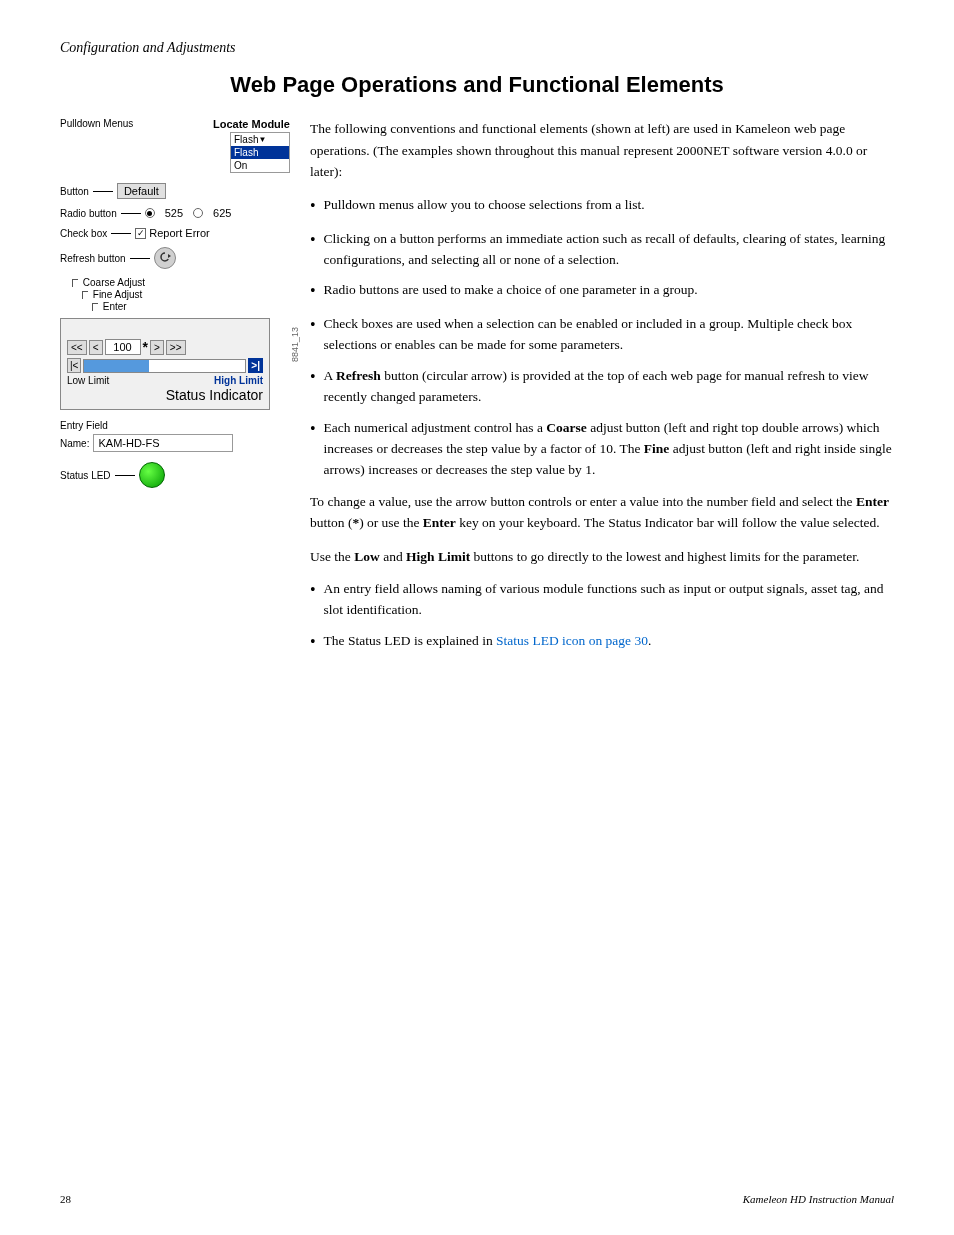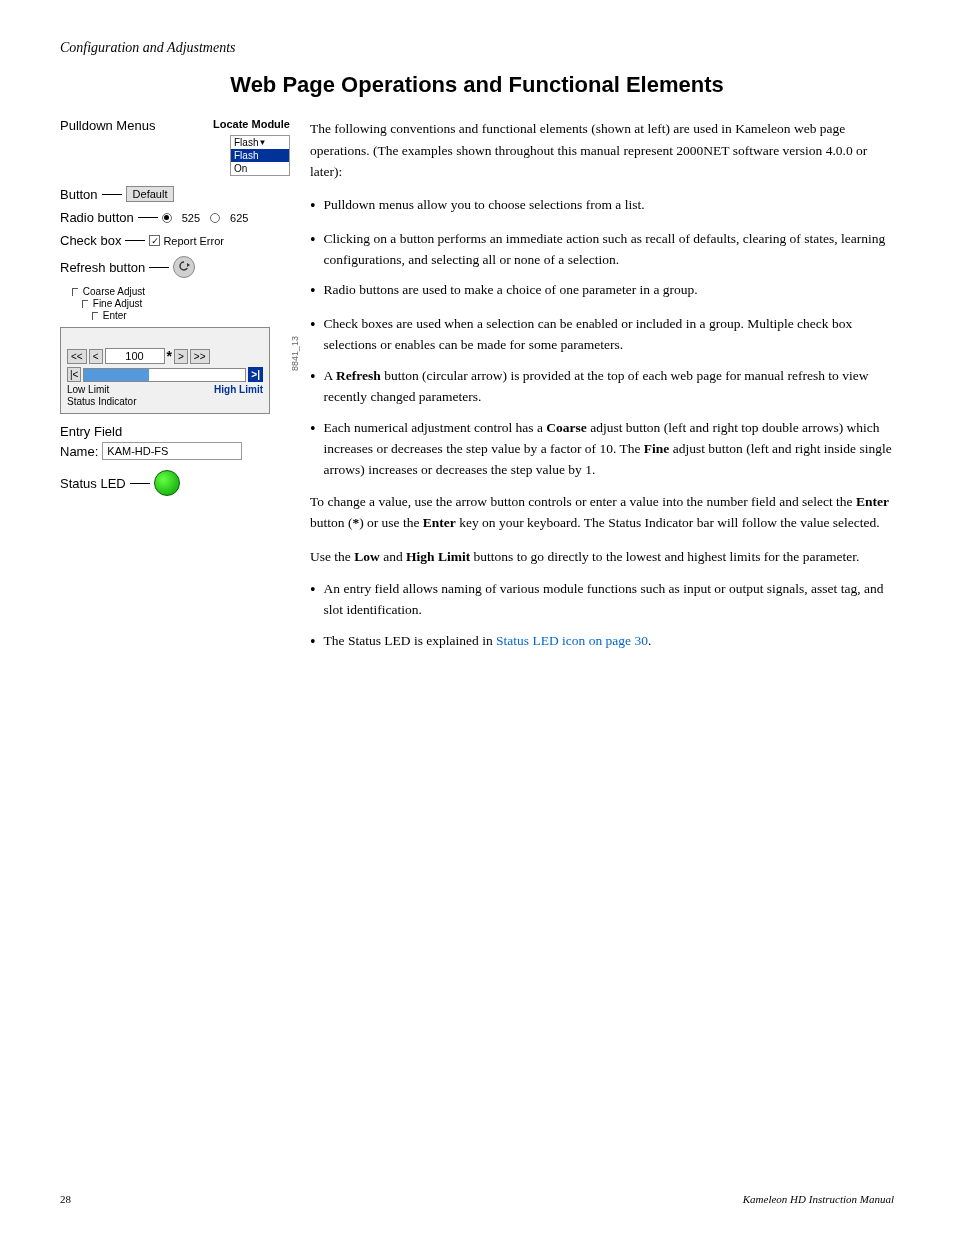--- a/index.html
+++ b/index.html
@@ -79,21 +79,21 @@
 
     
     .ui-row {
       display: flex;
       align-items: center;
       margin-bottom: 8px;
       position: relative;
     }
 
     .ui-label {
-      font-size: 13px;
+      font-size: 10px;
       color: #000;
       white-space: nowrap;
     }
 
     .ui-line {
       display: inline-block;
       width: 20px;
       height: 1px;
       background: #000;
       margin: 0 4px;
@@ -224,21 +224,21 @@
     .nc-btn {
       border: 1px solid #888;
       background: #ddd;
       padding: 1px 3px;
       font-size: 10px;
       font-family: Arial, sans-serif;
       cursor: pointer;
     }
 
     .nc-input {
-      width: 60px;
+      width: 36px;
       border: 1px solid #888;
       padding: 1px 2px;
       font-size: 11px;
       text-align: center;
     }
 
     .nc-star {
       font-size: 14px;
       font-weight: bold;
     }
@@ -265,22 +265,22 @@
     }
 
     .nc-limit-labels {
       display: flex;
       justify-content: space-between;
       font-size: 10px;
       margin-top: 2px;
     }
 
     .nc-status-label {
-      text-align: left;
-      font-size: 10px;
+      text-align: right;
+      font-size: 14px;
       margin-top: 1px;
     }
 
     
     .entry-field-demo {
       margin-top: 10px;
       margin-bottom: 10px;
     }
 
     .entry-field-input {

